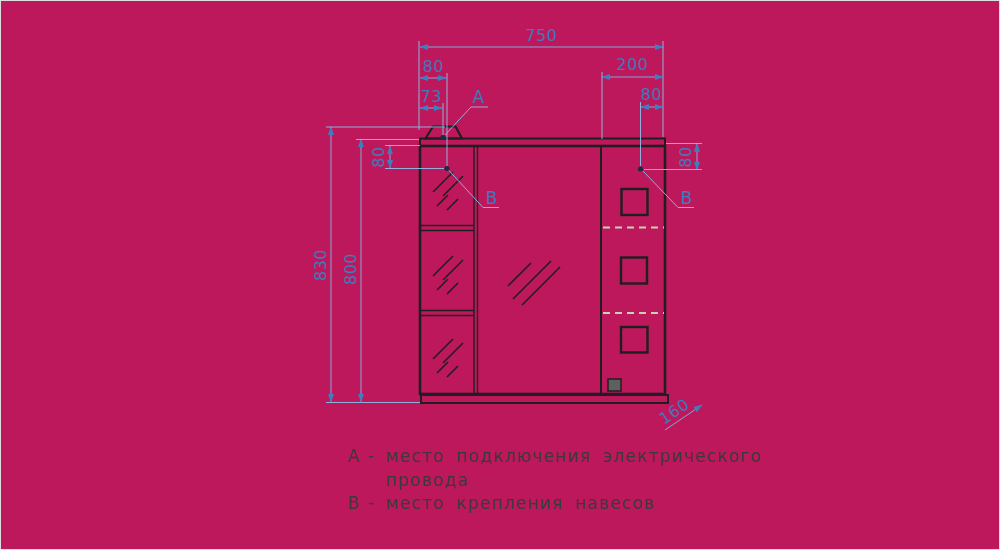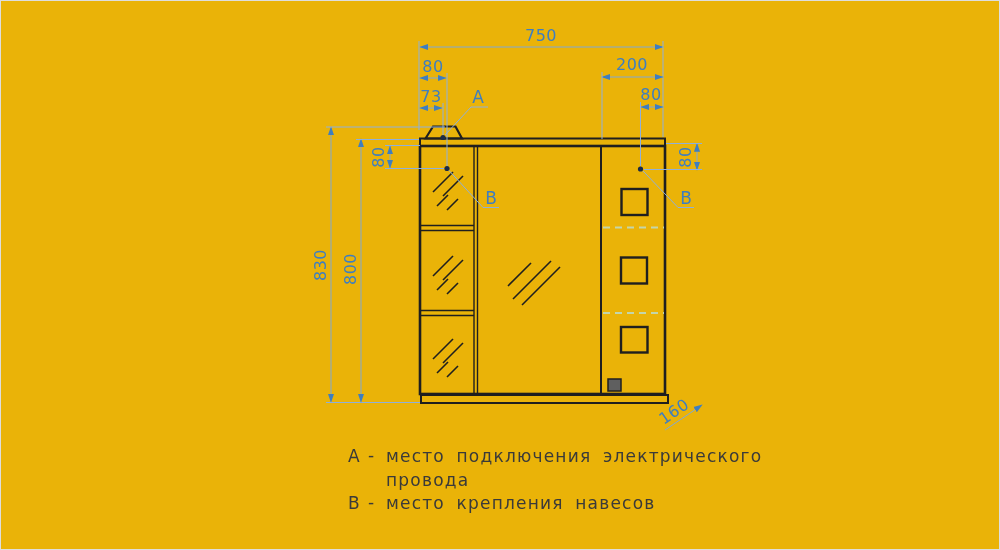--- a/index.html
+++ b/index.html
@@ -1,17 +1,17 @@
 <!DOCTYPE html>
 <html><head>
 <meta charset="utf-8">
 <style>
   html,body{margin:0;padding:0;background:#ffffff;}
   #stage{
-    position:relative;width:1000px;height:550px;background:#eab308;
+    position:relative;width:1000px;height:550px;background:#be185d;
     font-family:"DejaVu Sans", sans-serif;overflow:hidden;
   }
   #frame{
     position:absolute;left:0;top:0;right:0;bottom:0;
     border:1px solid #dedede;pointer-events:none;
   }
   svg{position:absolute;left:0;top:0;}
   .outline{stroke:#1f1f1f;fill:none;}
   .dimline{stroke:#7fa8d6;stroke-width:1;fill:none;}
   .extline{stroke:#8fb0da;stroke-width:1;fill:none;}

